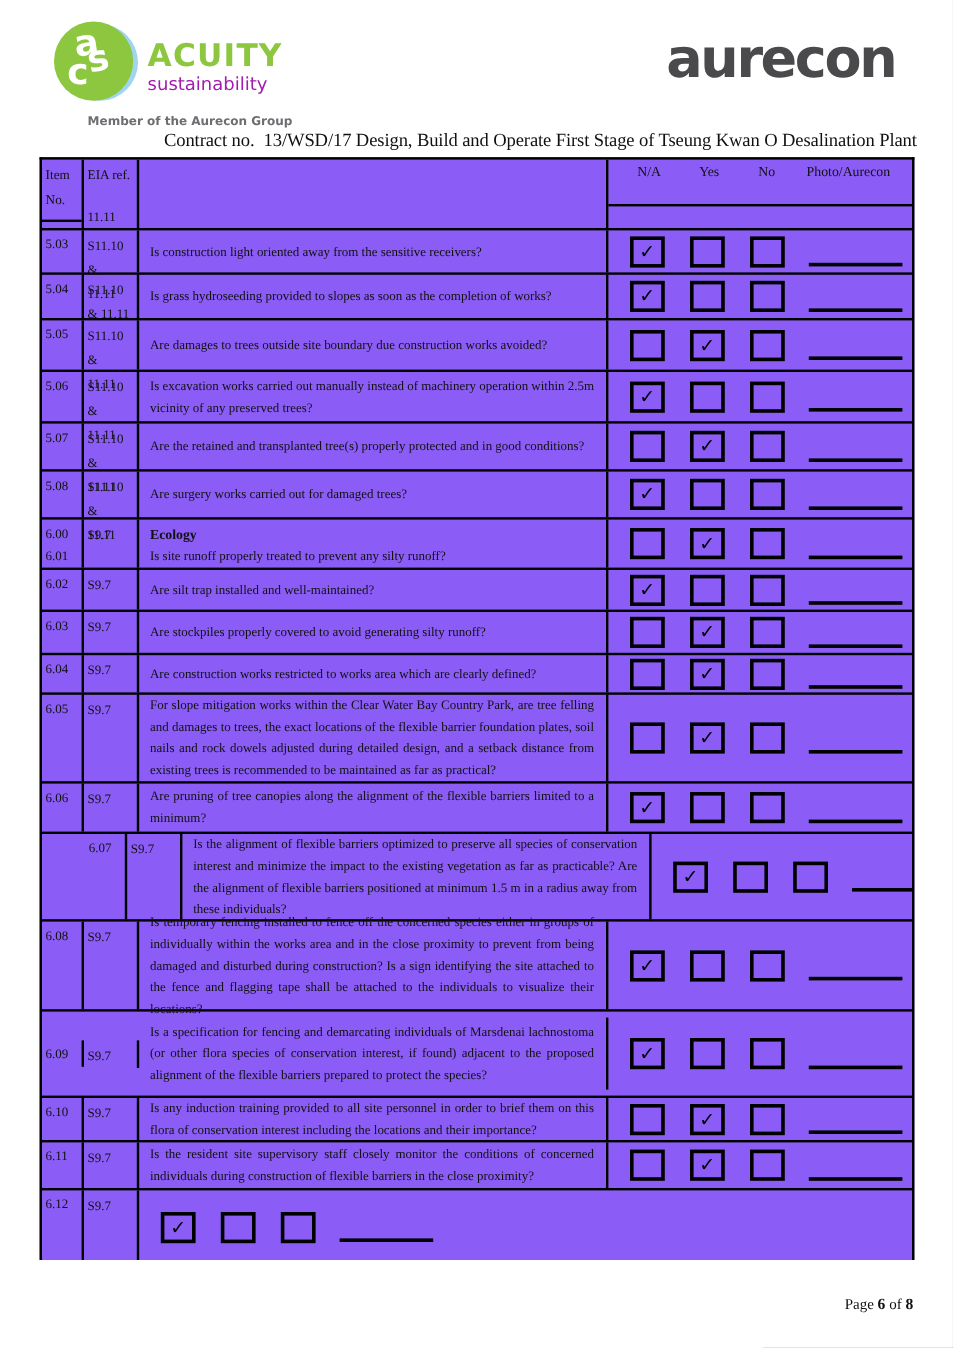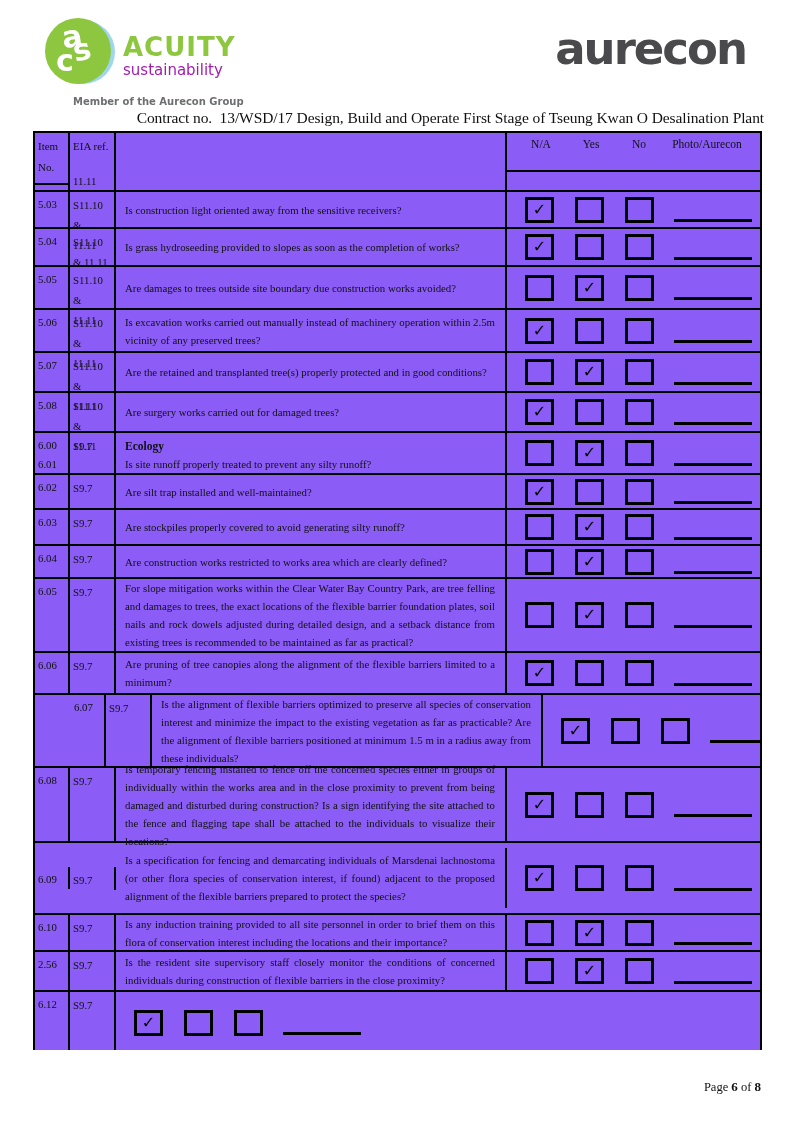--- a/index.html
+++ b/index.html
@@ -454,21 +454,21 @@
     <div class="c checks">
       <span class="box"></span>
       <span class="box">✓</span>
       <span class="box"></span>
       <span class="remark-line"></span>
     </div>
   </div>
 
   <div class="trow" style="height: 40px;">
     <div class="c item">
-      <div>2.56</div>
+      <div>6.11</div>
 
     </div>
     <div class="c eia">
       <div>S9.7</div>
 
     </div>
     <div class="c q">
 
       <div class="qt">Is the resident site supervisory staff closely monitor the conditions of concerned individuals during construction of flexible barriers in the close proximity?</div>
     </div>

